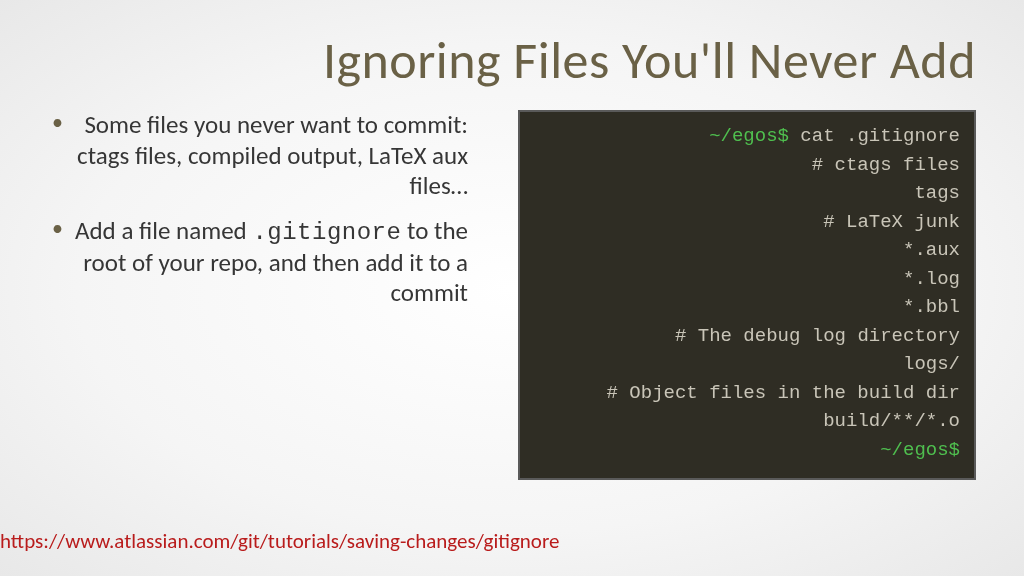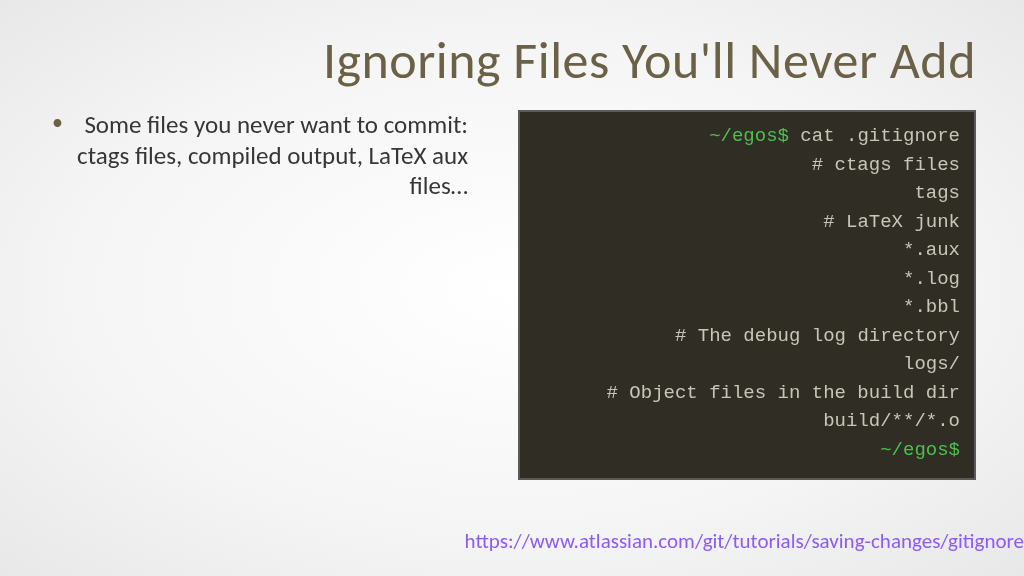--- a/index.html
+++ b/index.html
@@ -63,36 +63,39 @@
     height: 370px;
     margin-left: 12px;
   }
   .prompt { color: #4fbf4f; }
   .cmd { color: #c9c5b8; }
   .link {
     position: absolute;
     bottom: 22px;
     left: 0;
     right: 0;
-    text-align: right;
+    text-align: left;
     font-size: 21px;
-    color: #8b5cf6;
+    color: #b91c1c;
   }
 </style>
 </head>
 <body>
 
 <h1 class="title">Ignoring Files You'll Never Add</h1>
 
 <div class="content">
 
   <div class="left">
     <ul class="bullets">
       <li>
         <span>Some files you never want to commit: ctags files, compiled output, LaTeX aux files…</span><span class="mono"></span><span></span>
+      </li>
+      <li>
+        <span>Add a file named </span><span class="mono">.gitignore</span><span> to the root of your repo, and then add it to a commit</span>
       </li>
     </ul>
   </div>
 
   <div class="terminal"><span class="prompt">~/egos$</span><span class="cmd"> cat .gitignore</span>
 <span># ctags files</span>
 <span>tags</span>
 <span># LaTeX junk</span>
 <span>*.aux</span>
 <span>*.log</span>

